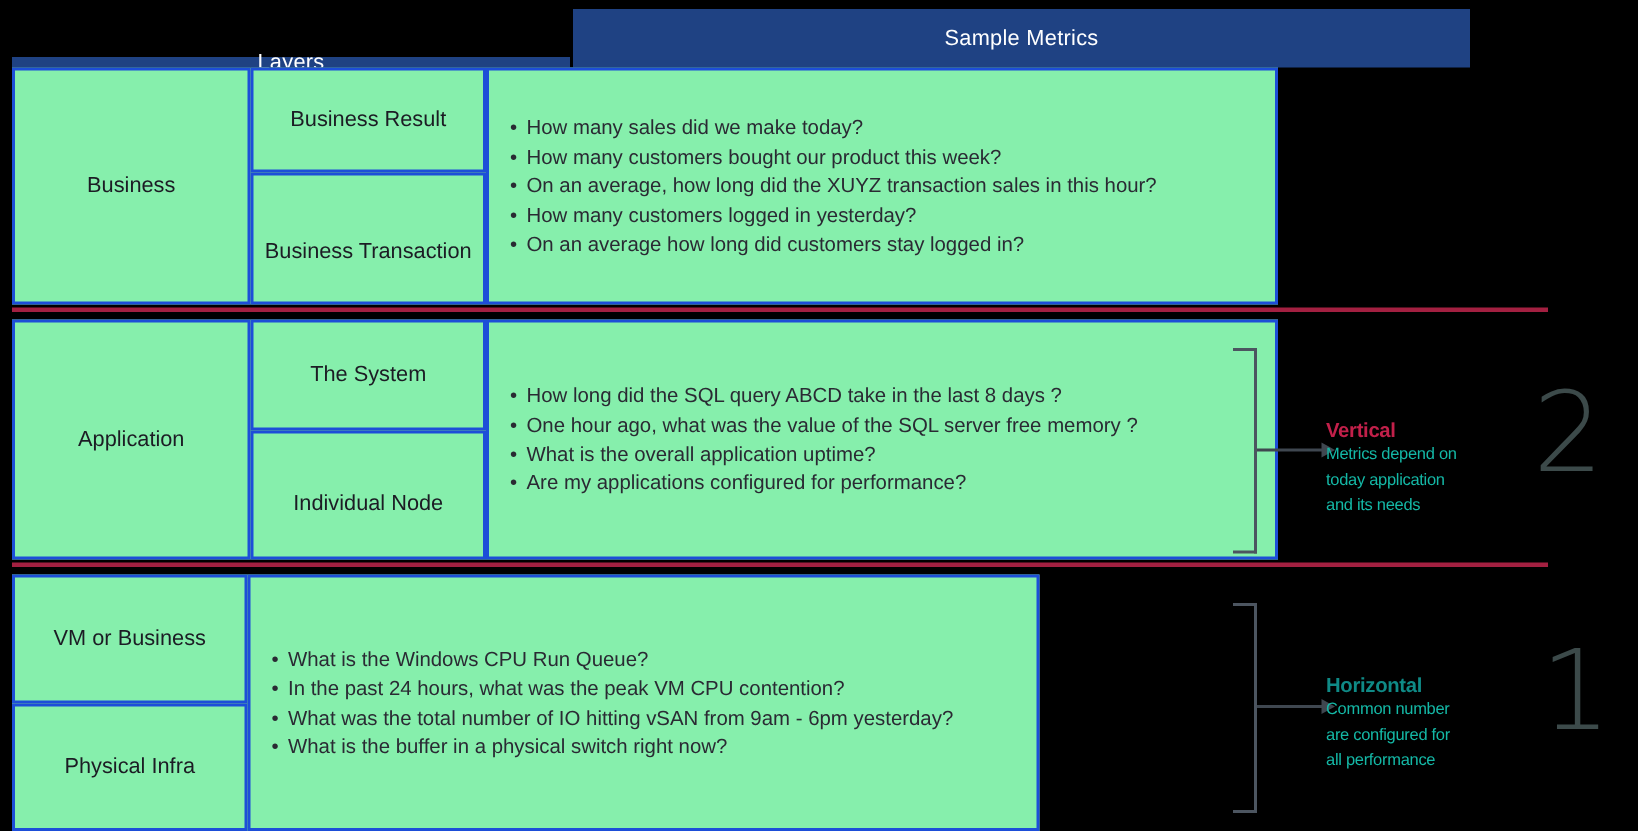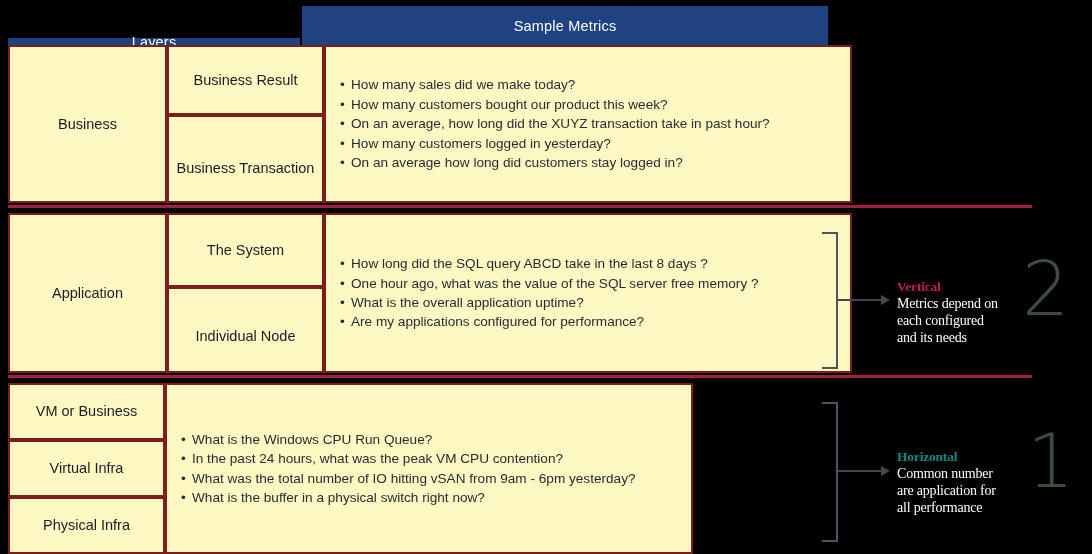--- a/index.html
+++ b/index.html
@@ -35,37 +35,37 @@
   }
   .hdr-cell {
     background: #1f4283;
     color: #ffffff;
     font-size: 14.5px;
     display: flex;
     align-items: center;
     justify-content: center;
     letter-spacing: .2px;
   }
-  .hdr-layers  { width: 292px; margin-top: 32px; }
+  .hdr-layers  { width: 372px; margin-top: 32px; }
   .hdr-spacer  { width: 2px; background: #000000; }
-  .hdr-metrics { width: 526px; }
+  .hdr-metrics { width: 598px; }
 
   
   .section {
     position: absolute;
     left: 8px;
     display: flex;
     align-items: stretch;
     background: #000000;
   }
   .col-layer,
   .col-sub,
   .col-metrics {
-    background: #fef9c3;
-    border: 2px solid #7f1d1d;
+    background: #86efac;
+    border: 2px solid #1d4ed8;
     box-sizing: border-box;
   }
   .col-layer {
     width: 159px;
     display: flex;
     align-items: center;
     justify-content: center;
     font-size: 14.5px;
     color: #1c1c24;
   }
@@ -173,36 +173,35 @@
     border-bottom: 5px solid transparent;
     border-left: 9px solid #3f4750;
   }
   #callout-vertical   .arrow-line { top: 71px; }
   #callout-vertical   .arrow-head { left: 59px; top: 67px; }
   #callout-horizontal .arrow-line { top: 72px; }
   #callout-horizontal .arrow-head { left: 59px; top: 68px; }
 
   .callout-text {
     position: absolute;
-    left: 75px;
+    left: 62px;
     top: 50px;
     width: 130px;
-    font-family: Liberation Serif, serif;
   }
   .callout-title {
     font-size: 13.5px;
     font-weight: bold;
     line-height: 17px;
     letter-spacing: -0.2px;
   }
   .callout-title.vertical   { color: #c2204a; }
   .callout-title.horizontal { color: #0f8a86; }
   .callout-body {
-    font-size: 14px;
-    color: #ffffff;
+    font-size: 11px;
+    color: #14b8a6;
     line-height: 17px;
     letter-spacing: -0.2px;
   }
 
   .big-number {
     position: absolute;
     left: 200px;
     top: 24px;
     font-size: 74px;
     line-height: 74px;
@@ -225,21 +224,21 @@
 
   <div class="section" id="sec-business">
     <div class="col-layer">Business</div>
     <div class="sub-stack">
       <div class="col-sub">Business Result</div>
       <div class="col-sub">Business Transaction</div>
     </div>
     <div class="col-metrics">
       <div class="bullet">How many sales did we make today?</div>
       <div class="bullet">How many customers bought our product this week?</div>
-      <div class="bullet">On an average, how long did the XUYZ transaction take in past hour?</div>
+      <div class="bullet">On an average, how long did the XUYZ transaction sales in this hour?</div>
       <div class="bullet">How many customers logged in yesterday?</div>
       <div class="bullet">On an average how long did customers stay logged in?</div>
     </div>
   </div>
 
   <div class="rule" id="rule-1"></div>
 
   <div class="section" id="sec-application">
     <div class="col-layer">Application</div>
     <div class="sub-stack">
@@ -252,50 +251,49 @@
       <div class="bullet">What is the overall application uptime?</div>
       <div class="bullet">Are my applications configured for performance?</div>
     </div>
   </div>
 
   <div class="rule" id="rule-2"></div>
 
   <div class="section" id="sec-iaas">
     <div class="sub-stack">
       <div class="col-sub">VM or Business</div>
-      <div class="col-sub">Virtual Infra</div>
       <div class="col-sub">Physical Infra</div>
     </div>
     <div class="col-metrics">
       <div class="bullet">What is the Windows CPU Run Queue?</div>
       <div class="bullet">In the past 24 hours, what was the peak VM CPU contention?</div>
       <div class="bullet">What was the total number of IO hitting vSAN from 9am - 6pm yesterday?</div>
       <div class="bullet">What is the buffer in a physical switch right now?</div>
     </div>
   </div>
 
   <div class="callout" id="callout-vertical">
     <div class="bracket"></div>
     <div class="arrow-line"></div>
     <div class="arrow-head"></div>
     <div class="callout-text">
       <div class="callout-title vertical">Vertical</div>
       <div class="callout-body">Metrics depend on</div>
-      <div class="callout-body">each configured</div>
+      <div class="callout-body">today application</div>
       <div class="callout-body">and its needs</div>
     </div>
     <div class="big-number">2</div>
   </div>
 
   <div class="callout" id="callout-horizontal">
     <div class="bracket"></div>
     <div class="arrow-line"></div>
     <div class="arrow-head"></div>
     <div class="callout-text">
       <div class="callout-title horizontal">Horizontal</div>
       <div class="callout-body">Common number</div>
-      <div class="callout-body">are application for</div>
+      <div class="callout-body">are configured for</div>
       <div class="callout-body">all performance</div>
     </div>
     <div class="big-number">1</div>
   </div>
 
 </div>
 
 </body></html>

